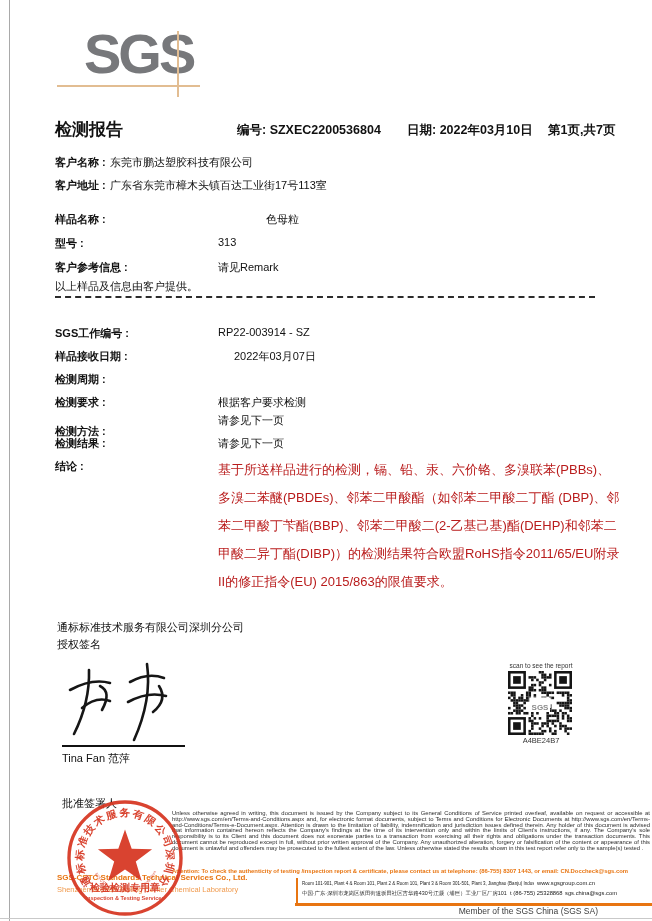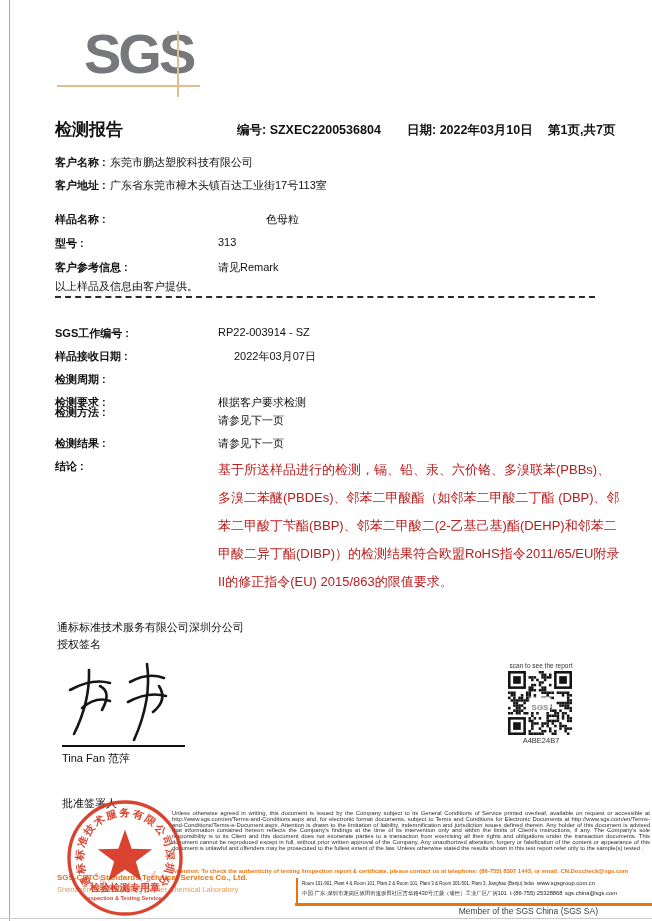--- a/index.html
+++ b/index.html
@@ -79,21 +79,21 @@
 
   <div class="abs dashed"></div>
 
   <div class="abs lbl" style="left:55px;top:326px;">SGS工作编号 :</div>
   <div class="abs val" style="left:218px;top:326px;">RP22-003914 - SZ</div>
   <div class="abs lbl" style="left:55px;top:349px;">样品接收日期 :</div>
   <div class="abs val" style="left:218px;top:349px;margin-left:16px;">2022年03月07日</div>
   <div class="abs lbl" style="left:55px;top:372px;">检测周期 :</div>
   <div class="abs lbl" style="left:55px;top:395px;">检测要求 :</div>
   <div class="abs val" style="left:218px;top:395px;">根据客户要求检测</div>
-  <div class="abs lbl" style="left:55px;top:405px;">检测方法 :</div>
+  <div class="abs lbl" style="left:55px;top:424px;">检测方法 :</div>
   <div class="abs val" style="left:218px;top:413px;">请参见下一页</div>
   <div class="abs lbl" style="left:55px;top:436px;">检测结果 :</div>
   <div class="abs val" style="left:218px;top:436px;">请参见下一页</div>
   <div class="abs lbl" style="left:55px;top:459px;">结论 :</div>
   <div class="abs para" style="left:218px;top:456px;width:404px;">基于所送样品进行的检测，镉、铅、汞、六价铬、多溴联苯(PBBs)、多溴二苯醚(PBDEs)、邻苯二甲酸酯（如邻苯二甲酸二丁酯 (DBP)、邻苯二甲酸丁苄酯(BBP)、邻苯二甲酸二(2-乙基己基)酯(DEHP)和邻苯二甲酸二异丁酯(DIBP)）的检测结果符合欧盟RoHS指令2011/65/EU附录II的修正指令(EU) 2015/863的限值要求。</div>
 
   <div class="abs val" style="left:57px;top:620px;">通标标准技术服务有限公司深圳分公司</div>
   <div class="abs val" style="left:57px;top:637px;">授权签名</div>
 
   <svg class="abs sig-svg" viewBox="0 0 132 88">

